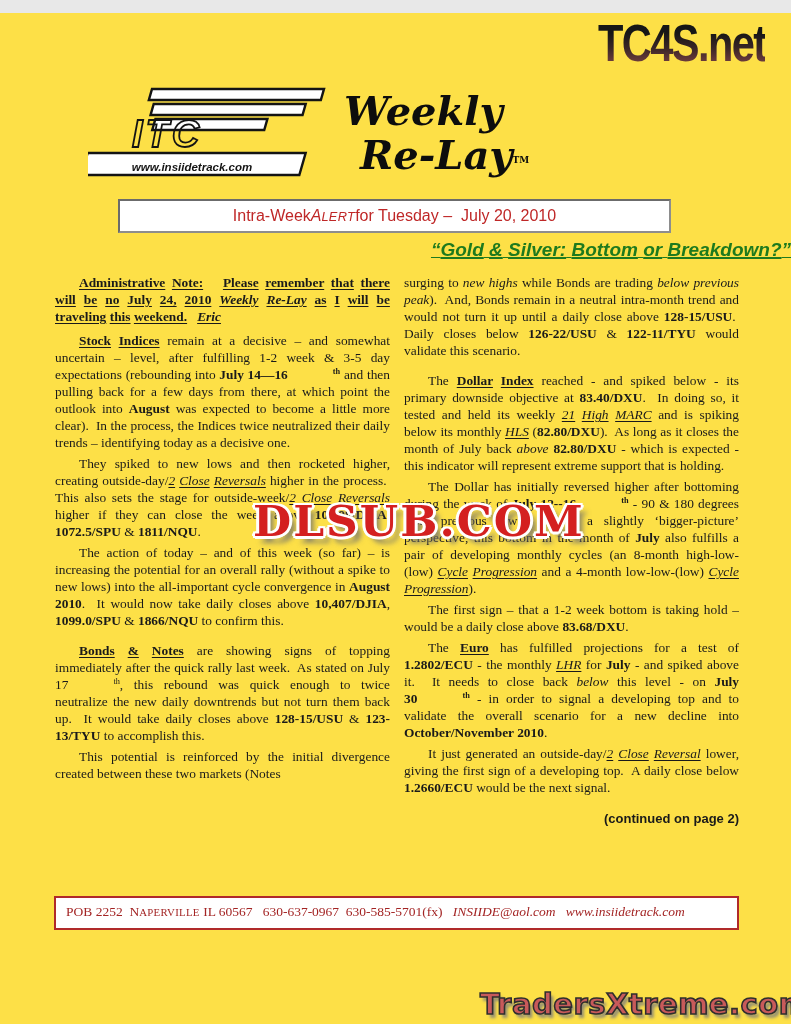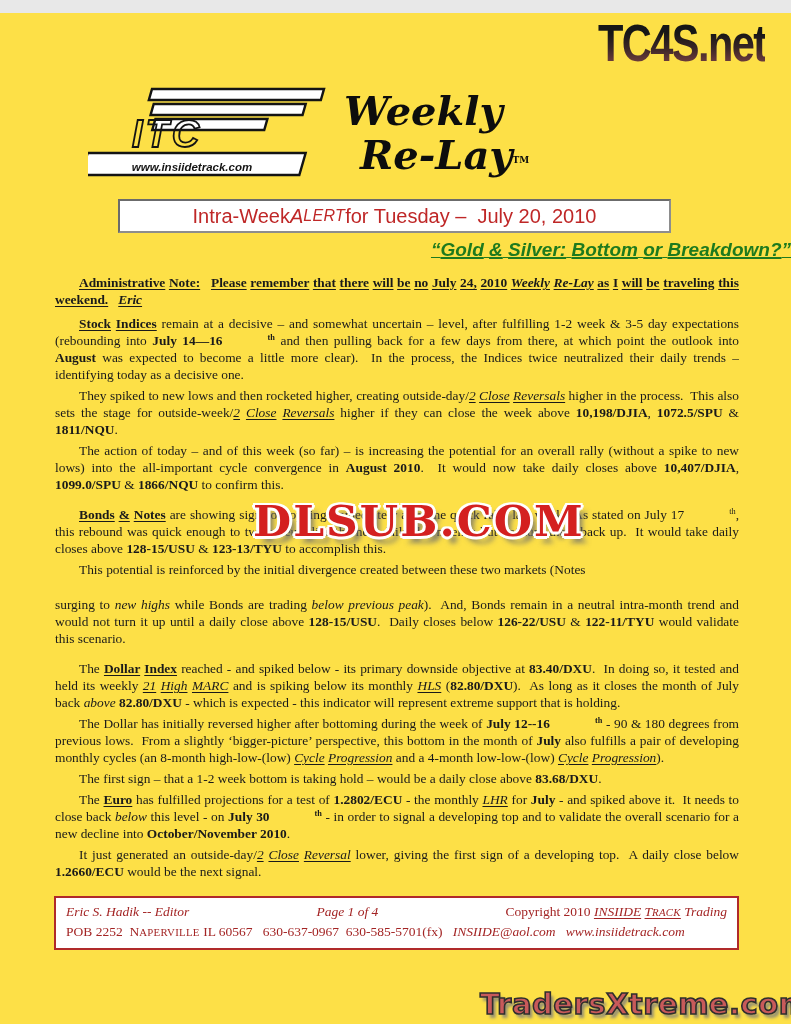--- a/index.html
+++ b/index.html
@@ -17,30 +17,30 @@
   .logo-row{position:absolute;left:88px;top:74px;display:flex;align-items:flex-start;gap:12px;}
   .wordmark{margin-left:4px;margin-top:2px;font-family:"DejaVu Serif",serif;
             font-weight:bold;font-style:italic;font-size:40px;line-height:44px;color:#0d0d0d;}
   .wordmark .l2{margin-left:16px;}
   .tm{font-size:9px;font-style:normal;vertical-align:6px;letter-spacing:0;}
 
   
   .alert{position:absolute;left:118px;top:186px;width:549px;height:30px;
          border:2px solid #8d8d8d;border-top-color:#6b6b6b;border-left-color:#6b6b6b;
          display:flex;align-items:center;justify-content:center;
-         font-family:"Liberation Sans",sans-serif;font-size:20px;color:#bf2727;background:#fff;}
+         font-family:"Liberation Sans",sans-serif;font-size:16px;color:#bf2727;background:#fff;}
 
   
   .headline{position:absolute;left:0;top:226px;width:100%;text-align:right;
             font-family:"Liberation Sans",sans-serif;font-weight:bold;font-style:italic;
             font-size:19px;color:#1e7a1e;text-decoration:underline;}
 
   
   .cols{position:absolute;left:55px;top:261px;width:684px;display:flex;gap:14px;
-        font-size:13.4px;line-height:17px;text-align:justify;flex-direction:column;}
+        font-size:13.4px;line-height:17px;text-align:justify;}
   .col{flex:1;min-width:0;}
   .para{margin:0 0 4px;text-indent:24px;}
   .cont{text-indent:0;}
   .gapmd{margin-top:7px;}
   .gaplg{margin-top:13px;}
   .continued{text-indent:0;text-align:right;font-family:"Liberation Sans",sans-serif;
              font-size:13px;margin-top:14px;}
 
   
   .rb{font-weight:bold;}
@@ -118,23 +118,18 @@
         <p class="para"><span>The first sign – that a 1-2 week bottom is taking hold – would be a daily close above </span><span class="rb">83.68/DXU</span><span>.</span></p>
         <p class="para"><span>The </span><span class="rb ru">Euro</span><span> has fulfilled projections for a test of </span><span class="rb">1.2802/ECU</span><span> - the monthly </span><span class="ri ru">LHR</span><span> for </span><span class="rb">July</span><span> - and spiked above it.&nbsp; It needs to close back </span><span class="ri">below</span><span> this level - on </span><span class="rb">July 30</span><span class="rb rs">th</span><span> - in order to signal a developing top and to validate the overall scenario for a new decline into </span><span class="rb">October/November 2010</span><span>.</span></p>
         <p class="para"><span>It just generated an outside-day/</span><span class="ri ru">2</span><span class="ri"> </span><span class="ri ru">Close</span><span class="ri"> </span><span class="ri ru">Reversal</span><span> lower, giving the first sign of a developing top.&nbsp; A daily close below </span><span class="rb">1.2660/ECU</span><span> would be the next signal.</span></p>
         <p class="para continued"><span class="rb">(continued on page 2)</span></p>
       </div>
   </div>
 
   <div class="dlsub">DLSUB.COM</div>
 
   <div class="footer">
-    <div class="f1">
-      <span class="seg"><span class="ri">Eric S. Hadik -- Editor</span></span>
-      <span class="seg"><span class="ri">Page 1 of 4</span></span>
-      <span class="seg"><span>Copyright 2010 </span><span class="ri ru">INSIIDE</span><span> </span><span class="ri ru">T</span><span class="ri rc ru">RACK</span><span> </span><span class="ri">Trading</span></span>
-    </div>
     <div class="f2"><span>POB 2252&nbsp; N</span><span class="rc">APERVILLE</span><span> IL 60567&nbsp;&nbsp; 630-637-0967&nbsp; 630-585-5701(fx)&nbsp;&nbsp; </span><span class="ri">INSIIDE@aol.com</span><span>&nbsp;&nbsp; </span><span class="ri">www.insiidetrack.com</span></div>
   </div>
 
   <div class="traders">TradersXtreme.com</div>
 
 </div>
 
 </body></html>

